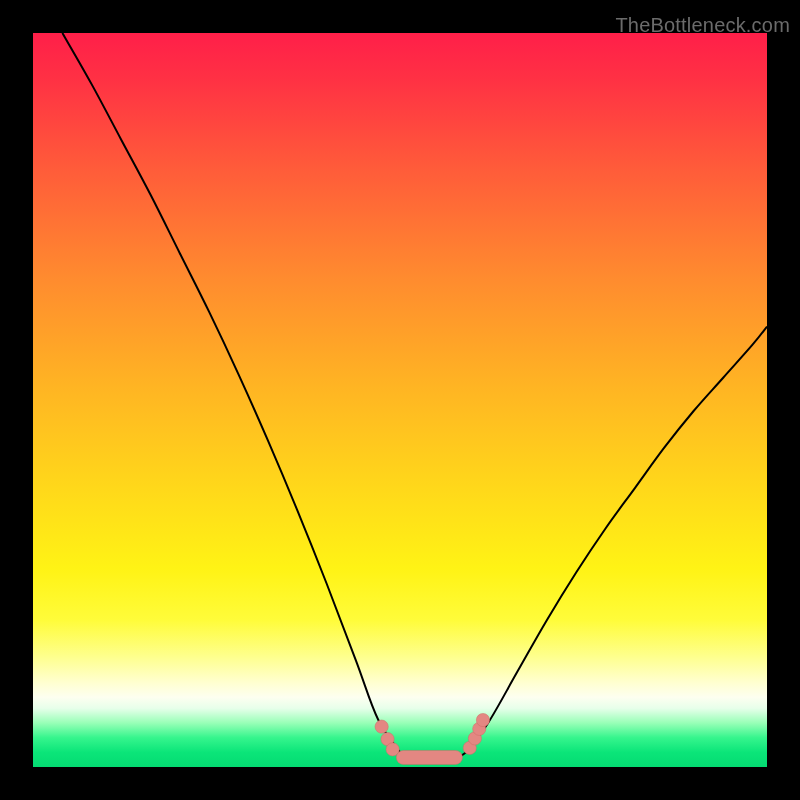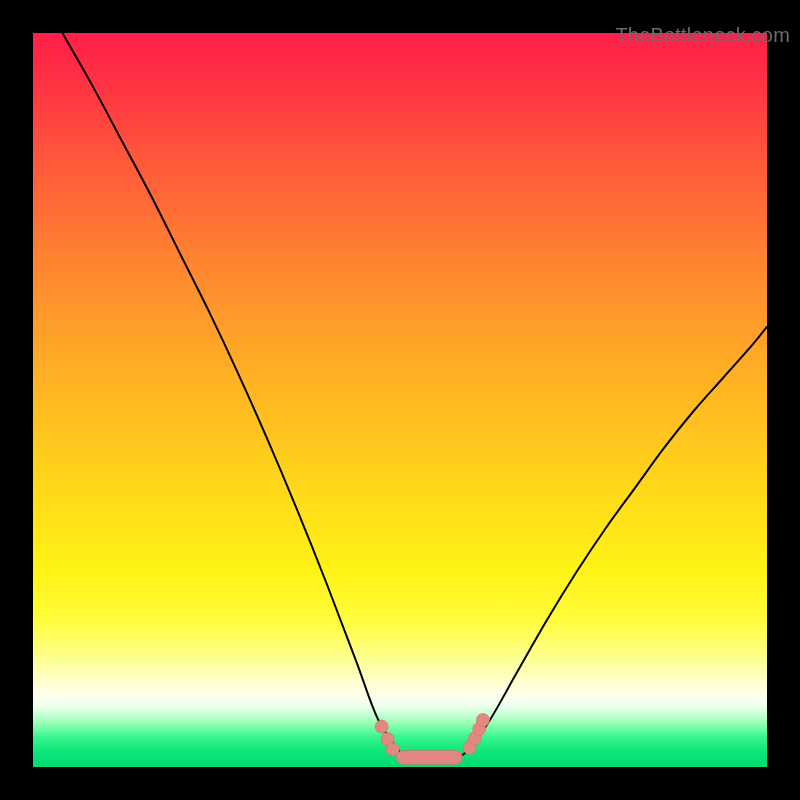--- a/index.html
+++ b/index.html
@@ -45,21 +45,21 @@
   }
   .plot-svg {
     position: absolute;
     left: 0;
     top: 0;
     width: 734px;
     height: 734px;
   }
   .watermark {
     position: absolute;
-    top: 24px;
+    top: 14px;
     right: 10px;
     color: #6b6b6b;
     font-size: 20px;
     font-weight: 500;
     letter-spacing: 0.2px;
     user-select: none;
   }
 </style>
 </head>
 <body>

